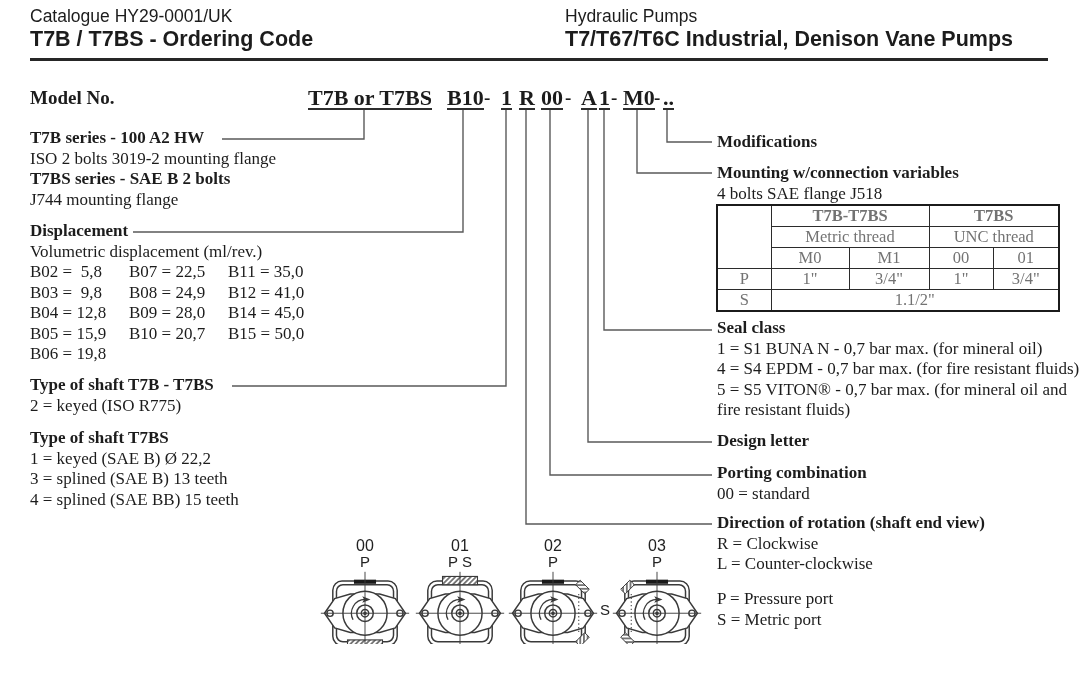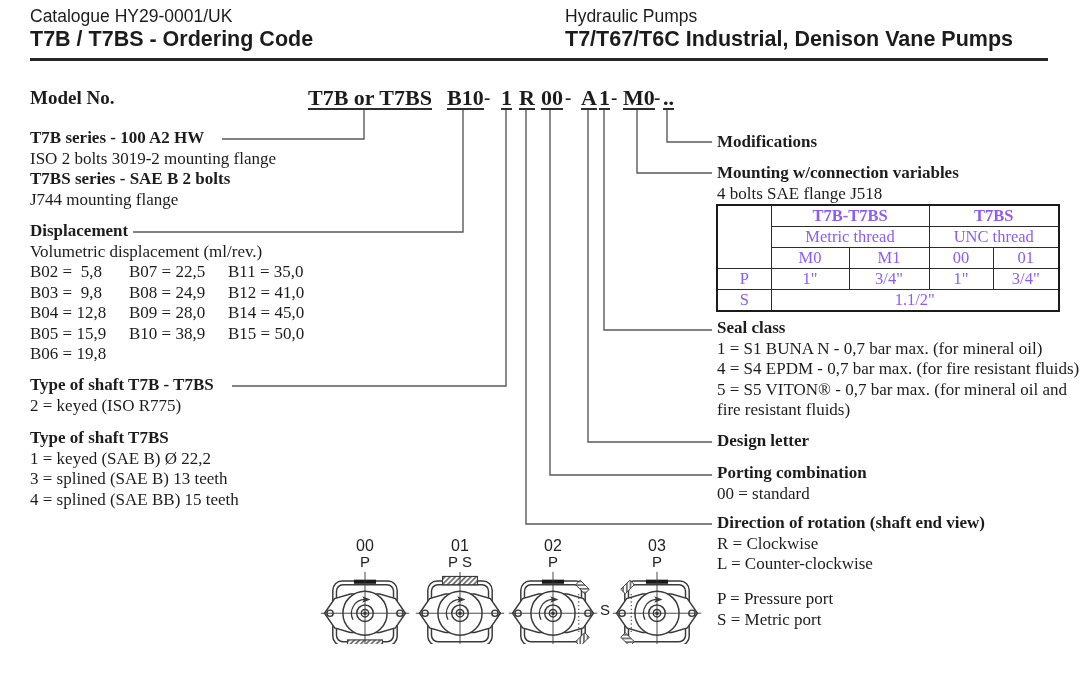--- a/index.html
+++ b/index.html
@@ -8,21 +8,21 @@
   .abs{position:absolute;}
   .sans{font-family:"Liberation Sans",sans-serif;}
   .b{font-weight:bold;}
   .t17{font-size:17px;line-height:20.5px;}
   .seg{position:absolute;top:87px;font-size:22px;font-weight:bold;line-height:21px;
        border-bottom:2px solid #2e2e2e;white-space:pre;}
   .hy{position:absolute;top:87px;font-size:19px;font-weight:bold;line-height:21px;white-space:pre;}
   .rule{position:absolute;left:30px;top:58px;width:1018px;height:3px;background:#262626;}
   .disp-row{display:flex;}
   .disp-cell{width:99px;white-space:pre;}
-  table.mnt{border-collapse:collapse;font-size:16.5px;color:#8b5cf6;
+  table.mnt{border-collapse:collapse;font-size:16.5px;color:#737373;
             border:2.5px solid #1b1b1b;table-layout:fixed;}
   table.mnt td{border:1px solid #2b2b2b;text-align:center;padding:0 2px;height:19.5px;}
   .pump-wrap{position:absolute;top:537px;width:96px;text-align:center;}
   .pv-code{font-size:16px;line-height:17px;color:#222;}
   .pv-port{font-size:15px;line-height:16px;height:16px;color:#222;}
   .pv-bottom{font-size:15px;line-height:15px;color:#222;}
   svg.pump{display:block;margin:0 auto;}
   #side-s{left:599px;top:601px;width:12px;text-align:center;font-size:15px;color:#222;}
 </style>
 </head>
@@ -87,21 +87,21 @@
       <span class="disp-cell">B08 = 24,9</span>
       <span class="disp-cell">B12 = 41,0</span>
     </div>
     <div class="disp-row">
       <span class="disp-cell">B04 = 12,8</span>
       <span class="disp-cell">B09 = 28,0</span>
       <span class="disp-cell">B14 = 45,0</span>
     </div>
     <div class="disp-row">
       <span class="disp-cell">B05 = 15,9</span>
-      <span class="disp-cell">B10 = 38,9</span>
+      <span class="disp-cell">B10 = 20,7</span>
       <span class="disp-cell">B15 = 50,0</span>
     </div>
     <div class="disp-row">
       <span class="disp-cell">B06 = 19,8</span>
       <span class="disp-cell"></span>
       <span class="disp-cell"></span>
     </div>
   </div>
 
   <div class="abs t17" style="left:30px;top:375px;">

